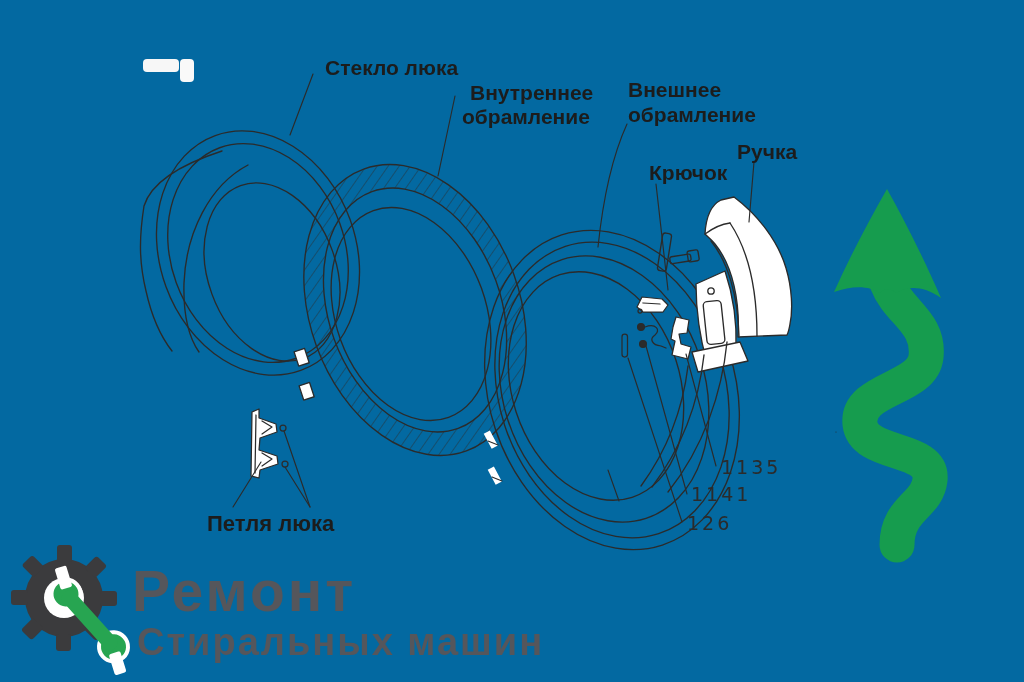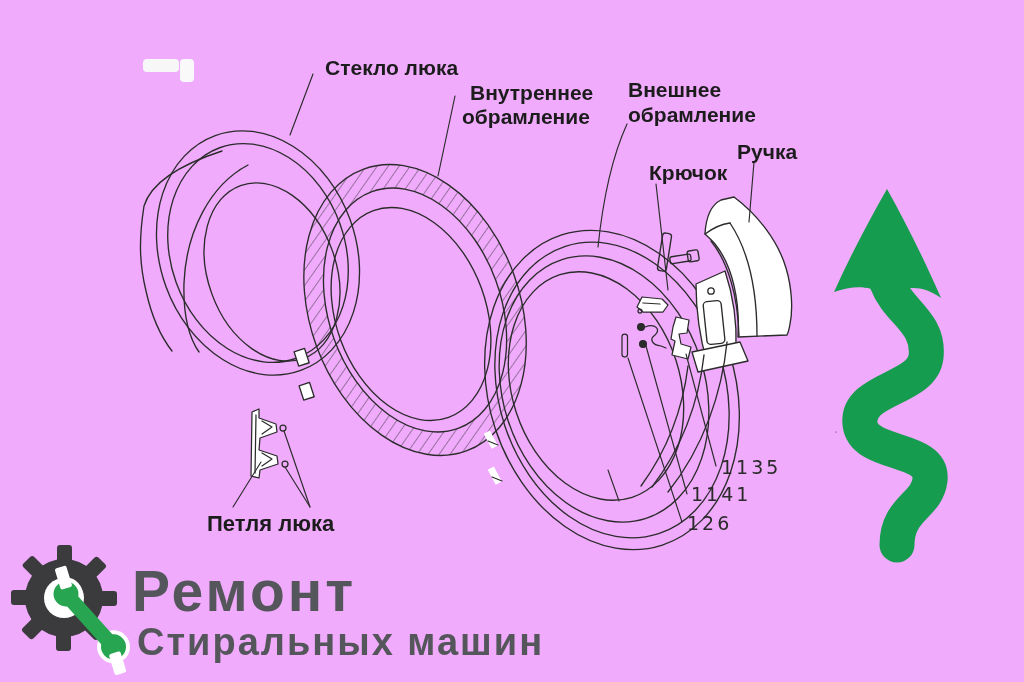--- a/index.html
+++ b/index.html
@@ -1,16 +1,16 @@
 <!DOCTYPE html>
 <html><head>
 <meta charset="utf-8">
 <style>
   html,body{margin:0;padding:0;background:#ffffff;}
-  .canvas{position:relative;width:1024px;height:682px;background:#f0abfc;overflow:hidden;
+  .canvas{position:relative;width:1024px;height:682px;background:#0369a1;overflow:hidden;
           font-family:"Liberation Sans", sans-serif;text-align:right;}
   svg text{user-select:none;}
   .lbl{font-family:"Liberation Sans", sans-serif;font-weight:bold;font-size:21px;fill:#1c1c1c;}
   .lbl-big{font-family:"Liberation Sans", sans-serif;font-weight:bold;font-size:22px;fill:#1c1c1c;}
   .pn{font-family:"DejaVu Sans", sans-serif;font-size:19px;letter-spacing:3px;fill:#2b2b2b;}
   .logo-title{font-family:"Liberation Sans", sans-serif;font-weight:bold;font-size:57px;letter-spacing:3px;}
   .logo-sub{font-family:"Liberation Sans", sans-serif;font-weight:bold;font-size:38px;letter-spacing:2px;}
 </style>
 </head>
 <body>

